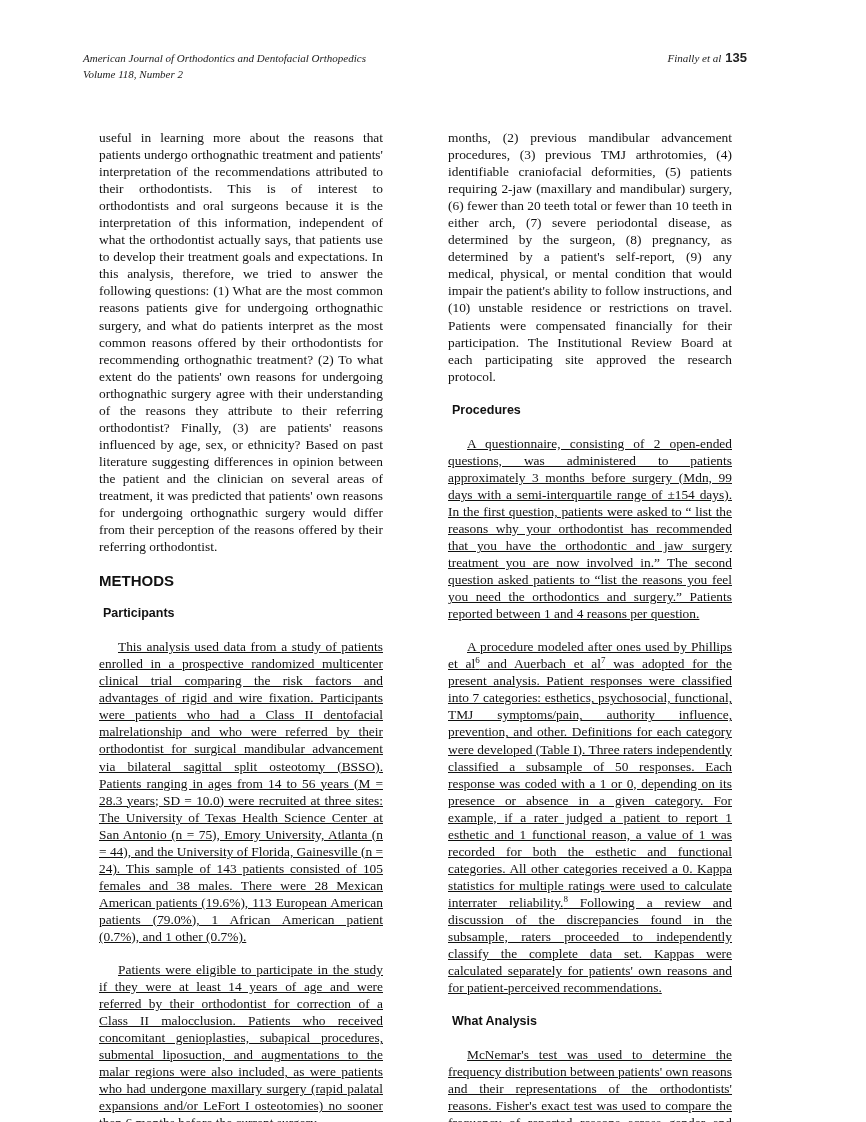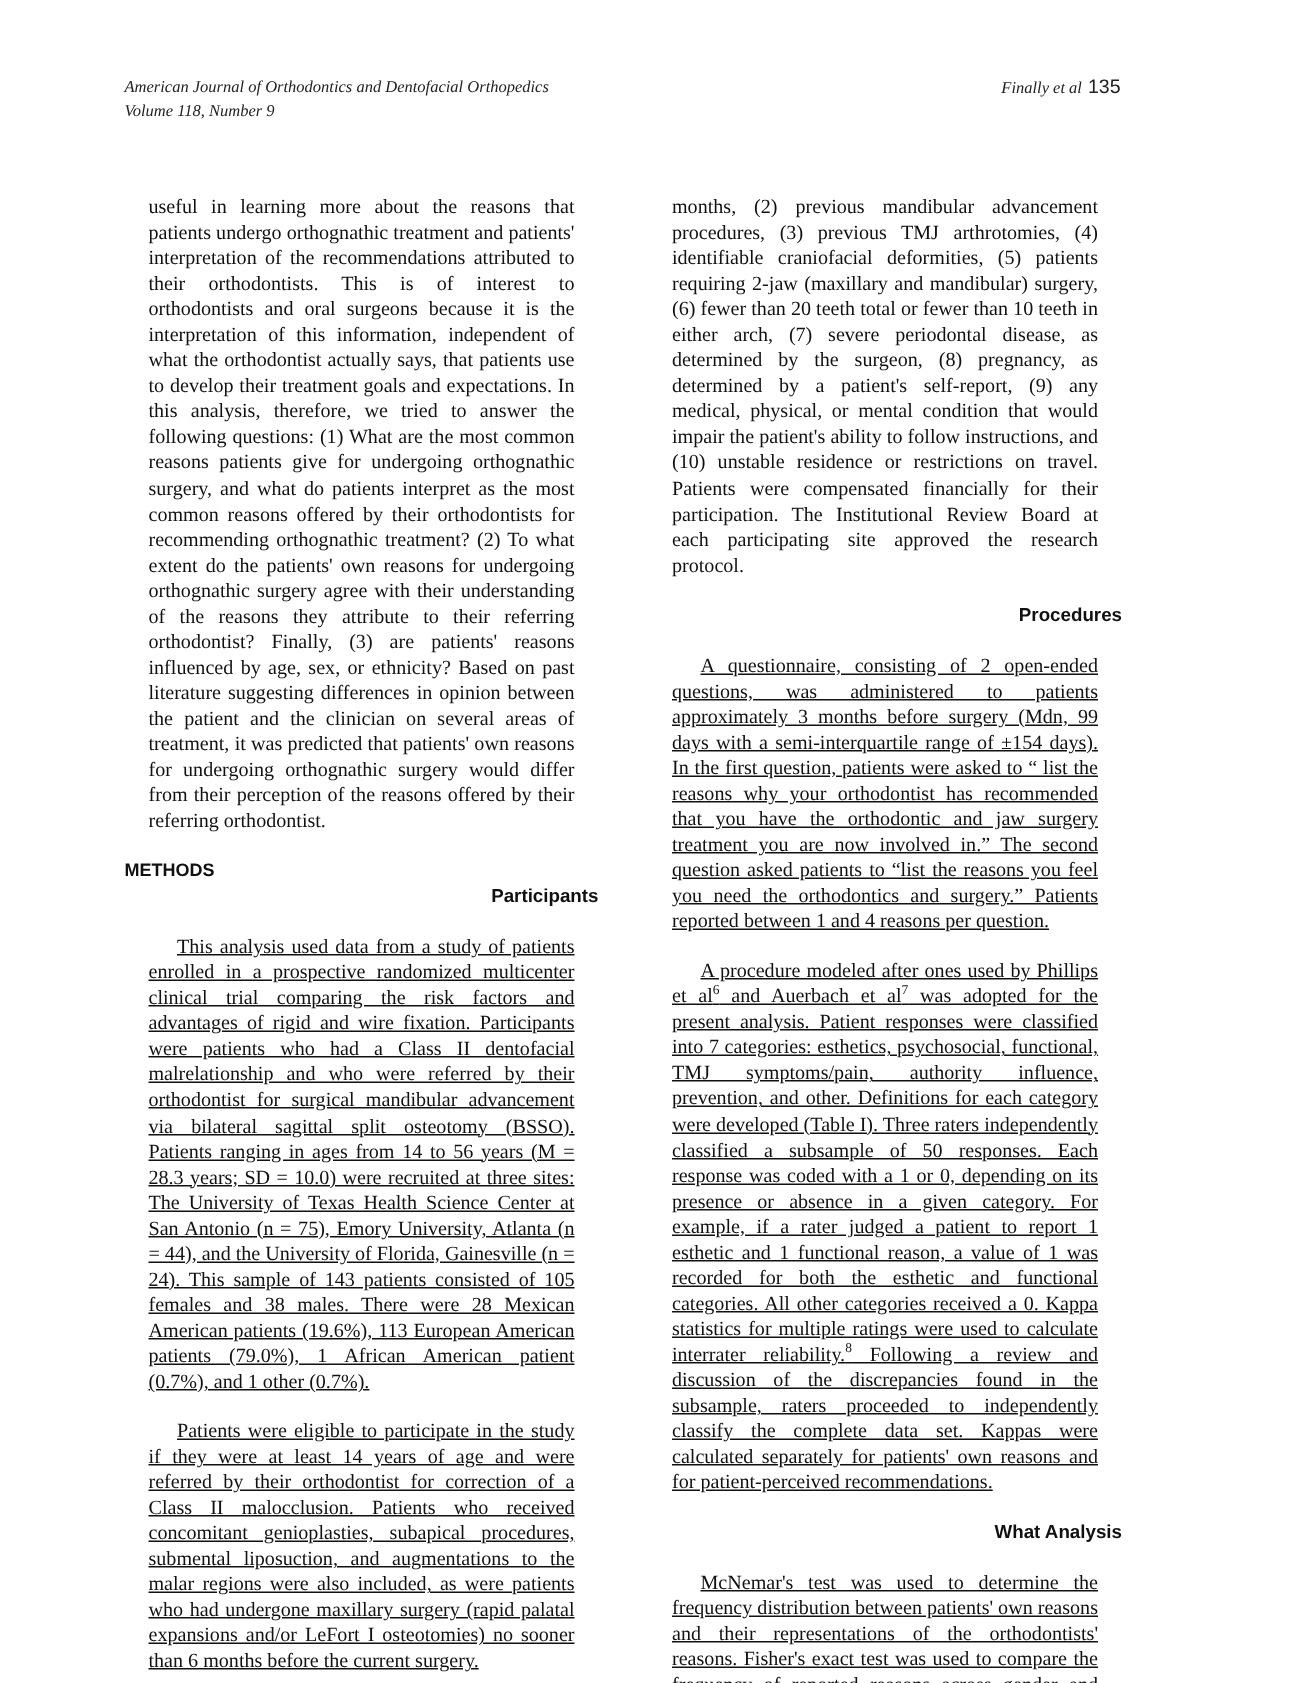--- a/index.html
+++ b/index.html
@@ -24,21 +24,21 @@
       font-style: italic;
       font-size: 11px;
       line-height: 16px;
       color: #222;
     }
     .running-head .left { position: absolute; left: 0; top: 0; }
     .running-head .right { position: absolute; right: 0; top: 0; }
     .running-head .page-num {
       font-family: "Liberation Sans", sans-serif;
       font-style: normal;
-      font-weight: normal;
+      font-weight: bold;
       font-size: 13px;
       margin-left: 4px;
     }
     .column {
       position: absolute;
       top: 113px;
       width: 316px;
       font-size: 13.4px;
       line-height: 17.05px;
       text-align: justify;
@@ -46,44 +46,44 @@
     }
     .col-left { left: 83px; }
     .col-right { left: 432px; }
     .column p {
       margin: 16px;
     }
     .column p.indent { text-indent: 19px; text-decoration: underline; }
     .column h2 {
       font-family: "Liberation Sans", sans-serif;
       font-weight: bold;
-      font-size: 12px;
+      font-size: 15px;
       line-height: 17px;
-      margin: 0;
+      margin: 16px;
       text-align: left;
     }
     .column h3 {
       font-family: "Liberation Sans", sans-serif;
       font-weight: bold;
       font-size: 12.5px;
       line-height: 17px;
       margin: 0;
-      text-align: right;
+      text-align: left;
       padding-left: 20px;
     }
     .gap-before-section { margin-top: 17px !important; }
     sup { font-size: 9px; line-height: 0; vertical-align: super; }
   </style>
 </head>
 <body>
 
 <div class="running-head">
   <div class="left">
     <div>American Journal of Orthodontics and Dentofacial Orthopedics</div>
-    <div>Volume 118, Number 9</div>
+    <div>Volume 118, Number 2</div>
   </div>
   <div class="right">
     <span>Finally et al</span><span class="page-num">135</span>
   </div>
 </div>
 
 <div class="column col-left">
   <p>useful in learning more about the reasons that patients undergo orthognathic treatment and patients' interpretation of the recommendations attributed to their orthodontists. This is of interest to orthodontists and oral surgeons because it is the interpretation of this information, independent of what the orthodontist actually says, that patients use to develop their treatment goals and expectations. In this analysis, therefore, we tried to answer the following questions: (1) What are the most common reasons patients give for undergoing orthognathic surgery, and what do patients interpret as the most common reasons offered by their orthodontists for recommending orthognathic treatment? (2) To what extent do the patients' own reasons for undergoing orthognathic surgery agree with their understanding of the reasons they attribute to their referring orthodontist? Finally, (3) are patients' reasons influenced by age, sex, or ethnicity? Based on past literature suggesting differences in opinion between the patient and the clinician on several areas of treatment, it was predicted that patients' own reasons for undergoing orthognathic surgery would differ from their perception of the reasons offered by their referring orthodontist.</p>
   <h2 class="gap-before-section">METHODS</h2>
   <h3>Participants</h3>

